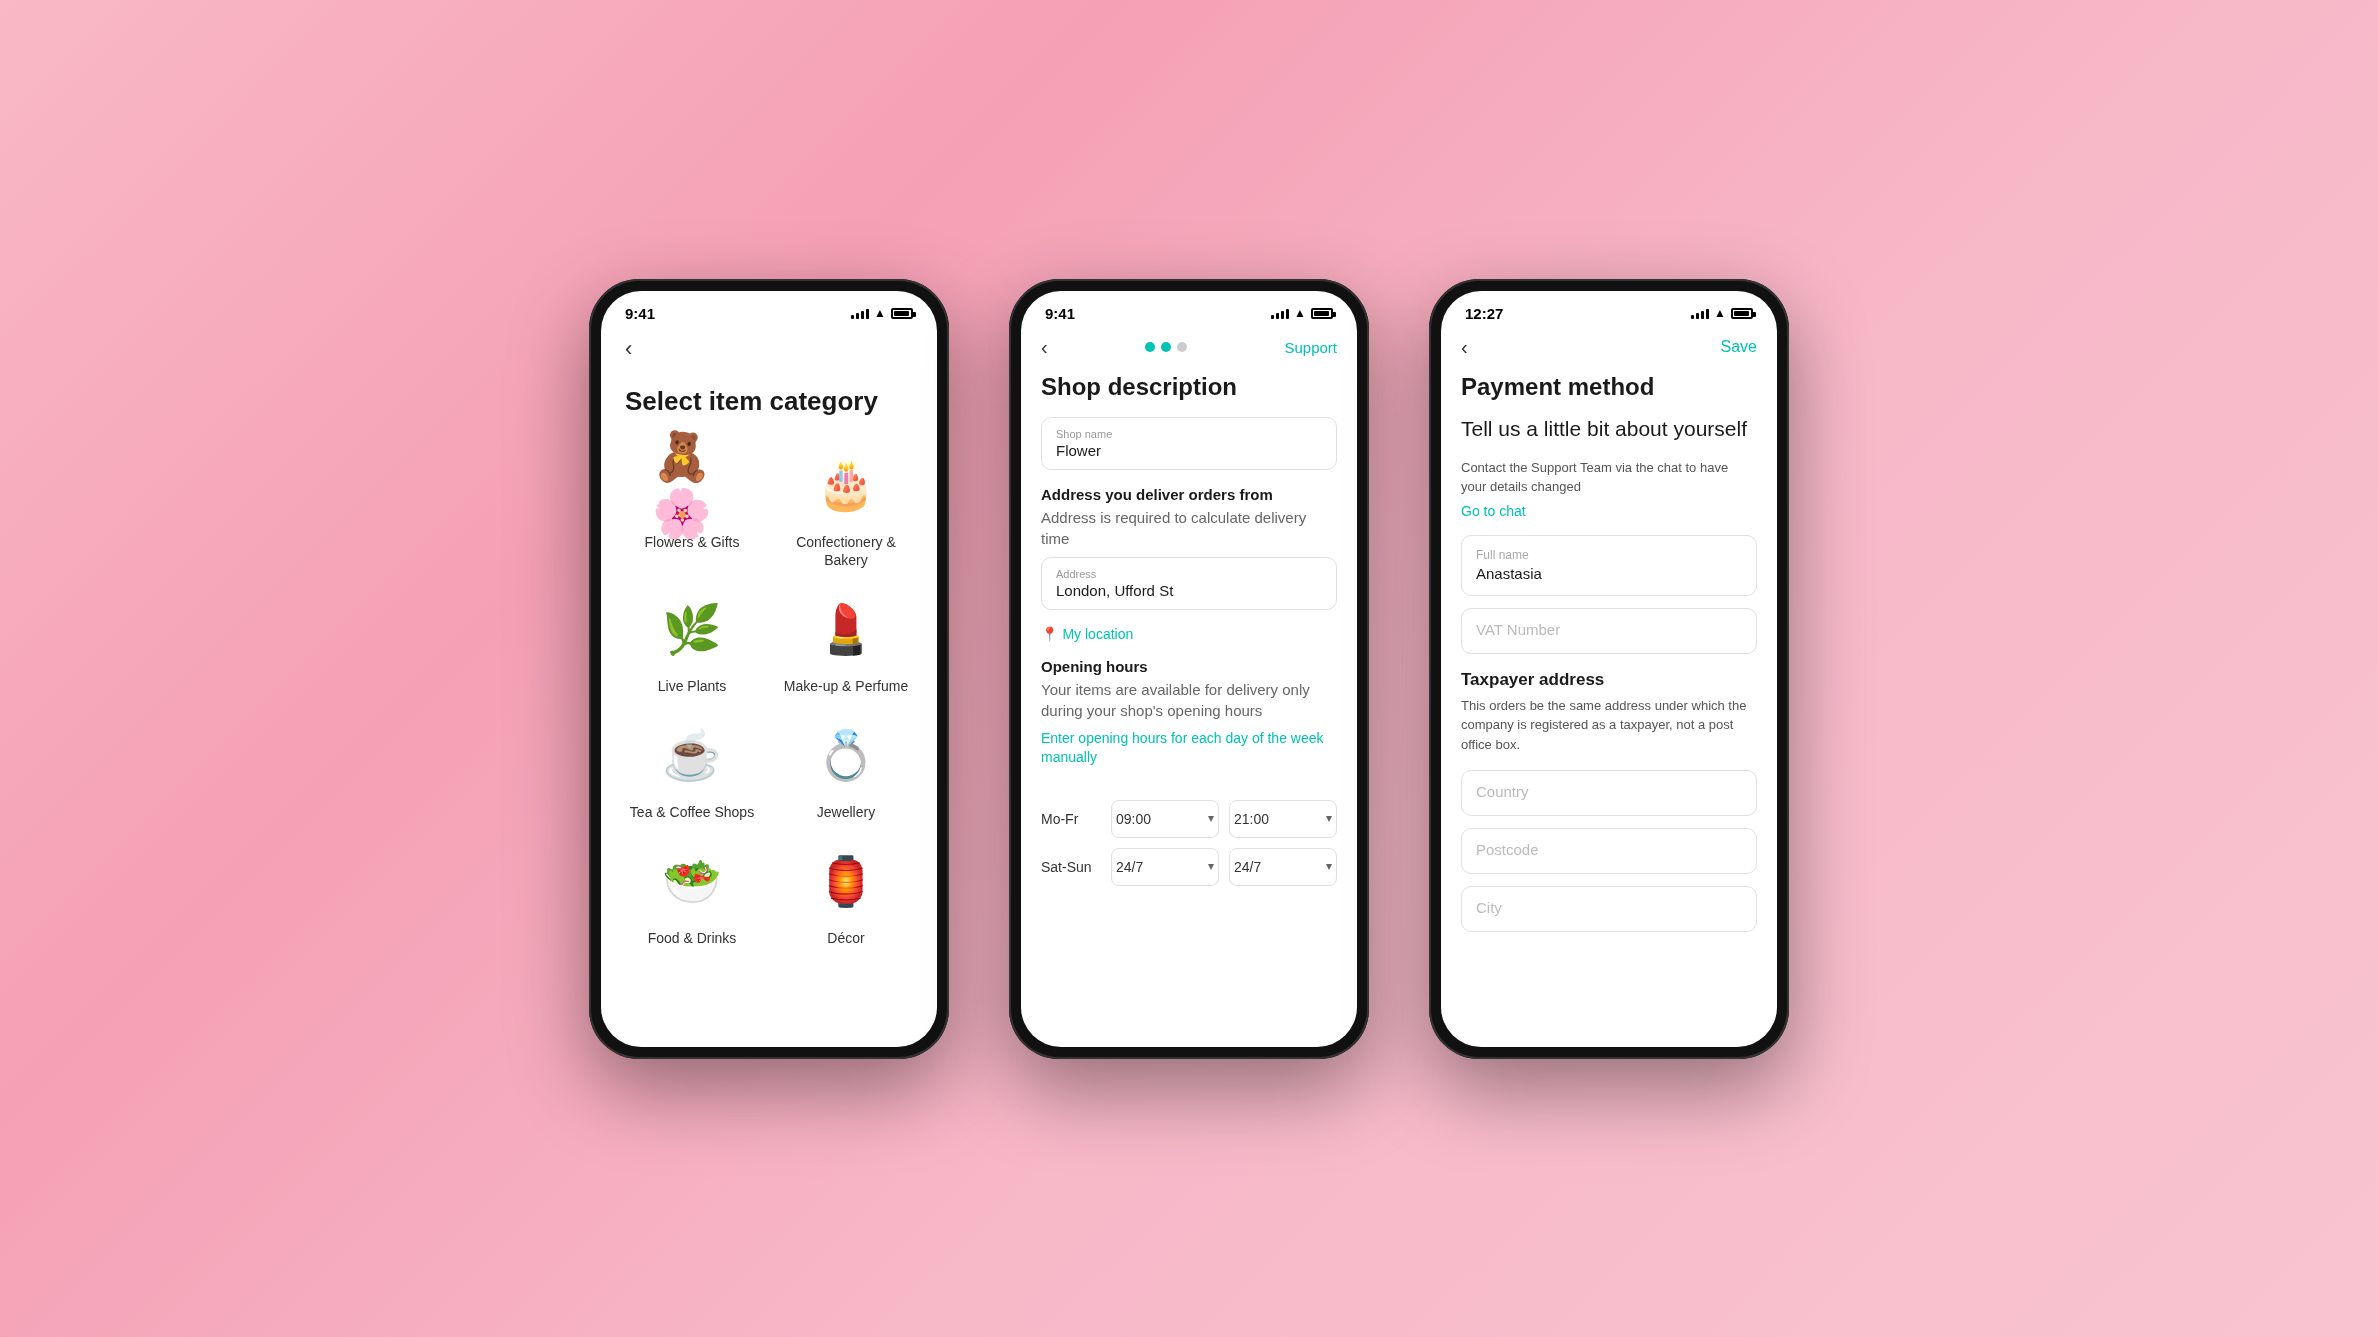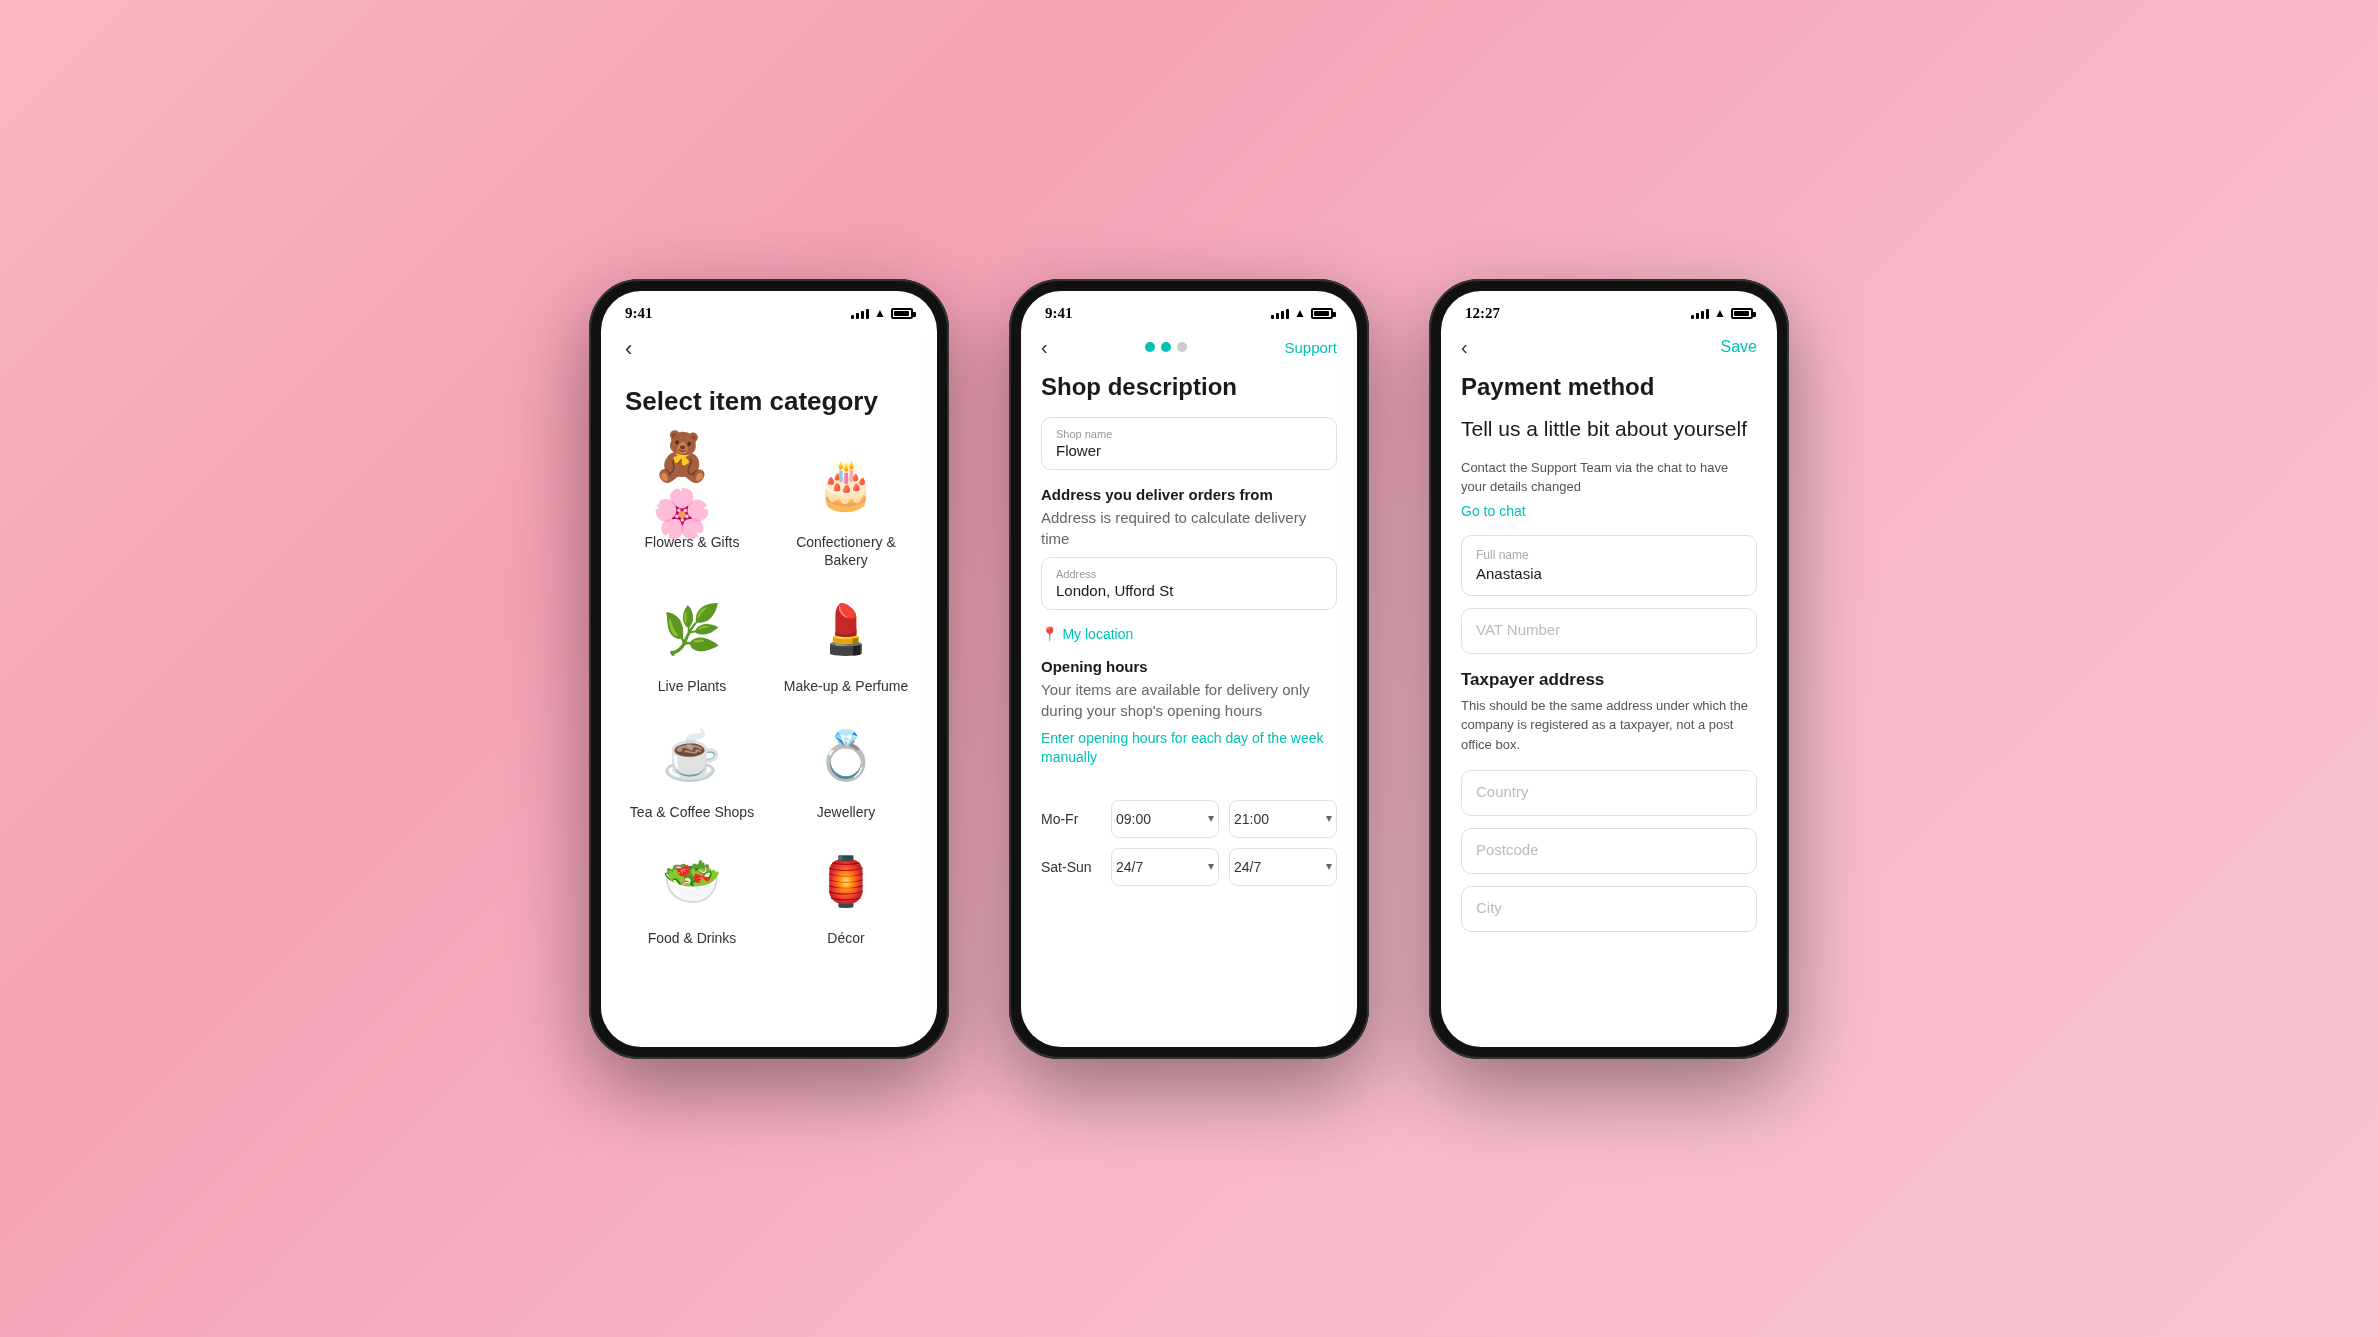--- a/index.html
+++ b/index.html
@@ -39,21 +39,20 @@
 
     
     .status-bar {
       display: flex;
       justify-content: space-between;
       align-items: center;
       padding: 14px 24px 6px;
       font-size: 13px;
       font-weight: 600;
       flex-shrink: 0;
-      font-family: Liberation Serif, serif;
     }
 
     .status-time { font-weight: 700; font-size: 15px; }
 
     .status-icons {
       display: flex;
       align-items: center;
       gap: 5px;
       font-size: 12px;
     }
@@ -572,21 +571,21 @@
       <div class="form-field">
         <span class="field-label">Full name</span>
         <span class="field-value">Anastasia</span>
       </div>
 
       <div class="form-field empty">
         <span class="field-label">VAT Number</span>
       </div>
 
       <h2 class="taxpayer-heading">Taxpayer address</h2>
-      <p class="taxpayer-text">This should be the same address under which the company is registered as a taxpayer, not a post office box.</p>
+      <p class="taxpayer-text">This orders be the same address under which the company is registered as a taxpayer, not a post office box.</p>
 
       <div class="form-field empty">
         <span class="field-label">Country</span>
       </div>
 
       <div class="form-field empty">
         <span class="field-label">Postcode</span>
       </div>
 
       <div class="form-field empty">

